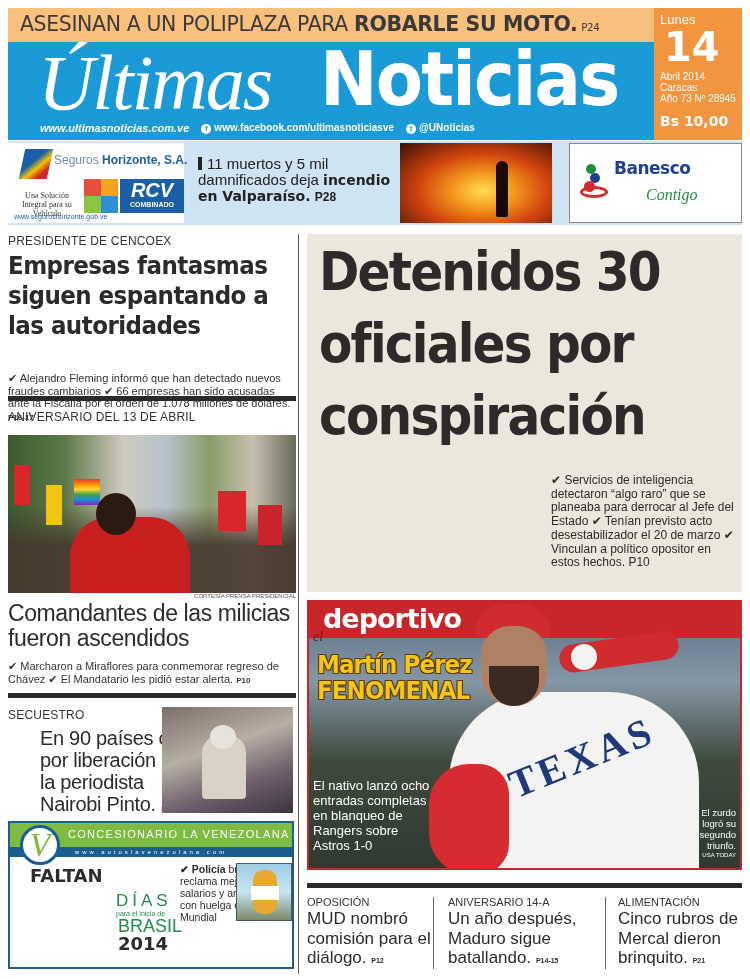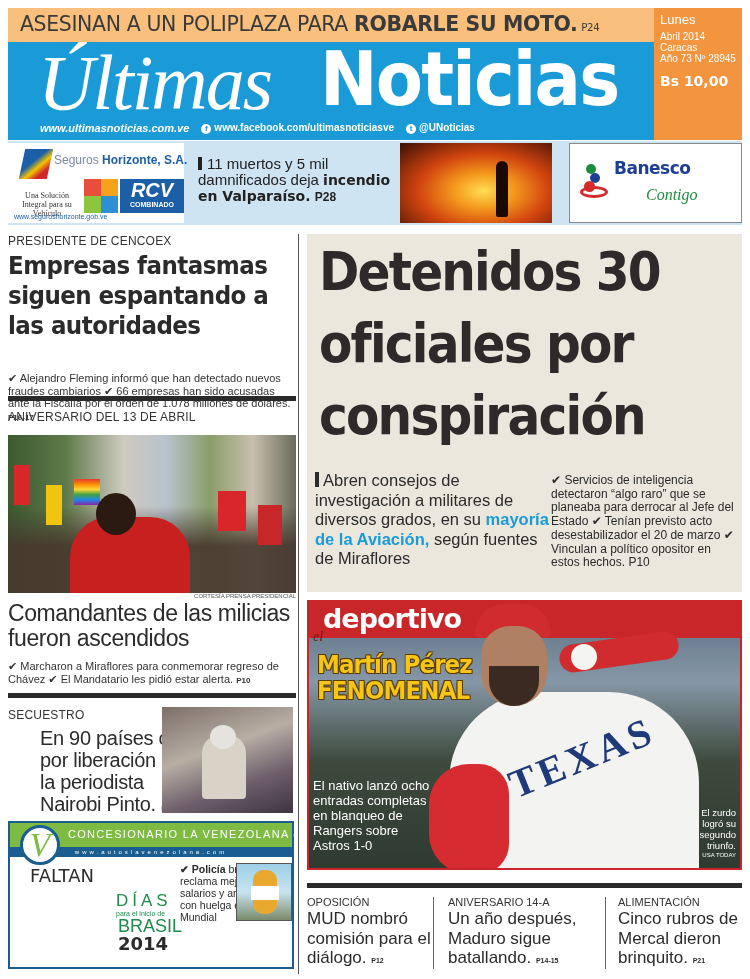--- a/index.html
+++ b/index.html
@@ -86,21 +86,21 @@
   .s3-photo { left: 162px; top: 707px; width: 131px; height: 106px; background: linear-gradient(160deg,#7c6f68 0%, #b8aea4 40%, #6e5f6b 70%, #3d3440 100%); }
   .s3-photo .man { position: absolute; left: 40px; top: 28px; width: 44px; height: 64px; background: #d9d2c6; border-radius: 18px 18px 4px 4px; }
   .s3-photo .hair { position: absolute; left: 48px; top: 18px; width: 26px; height: 24px; background: #e6e3df; border-radius: 50%; }
 
   
   .ad-conc { left: 8px; top: 821px; width: 286px; height: 148px; border: 2px solid #1a5d91; background: #fff; }
   .ad-conc .band { position: absolute; left: 0; top: 0; width: 100%; height: 24px; background: #7dbb42; }
   .ad-conc .band2 { position: absolute; left: 0; top: 24px; width: 100%; height: 10px; background: #1a5d91; color: #fff; font-size: 6px; letter-spacing: 3px; text-align: center; line-height: 10px; }
   .ad-conc .vlogo { position: absolute; left: 10px; top: 2px; width: 40px; height: 40px; border-radius: 50%; background: #fff; border: 3px solid #1a5d91; color: #7dbb42; font-family: "Liberation Serif", serif; font-style: italic; font-size: 34px; text-align: center; line-height: 34px; }
   .ad-conc .cname { position: absolute; left: 58px; top: 5px; font-size: 11px; color: #fff; letter-spacing: 1.3px; white-space: nowrap; }
-  .ad-conc .faltan { position: absolute; left: 20px; top: 42px; font-family: "DejaVu Sans", sans-serif; font-weight: 400; font-size: 18px; color: #2b2b2b; }
+  .ad-conc .faltan { position: absolute; left: 20px; top: 42px; font-family: "DejaVu Sans", sans-serif; font-weight: 700; font-size: 18px; color: #2b2b2b; }
   .ad-conc .n59 { position: absolute; left: 14px; top: 58px; font-family: "DejaVu Sans", sans-serif; font-weight: 700; font-size: 64px; color: #1f8a4d; letter-spacing: -5px; line-height: 78px; }
   .ad-conc .dias { position: absolute; left: 106px; top: 68px; font-size: 17px; color: #1f8a4d; letter-spacing: 4px; }
   .ad-conc .para { position: absolute; left: 106px; top: 87px; font-size: 7px; color: #1f8a4d; }
   .ad-conc .brasil { position: absolute; left: 108px; top: 93px; font-size: 18px; color: #1f8a4d; }
   .ad-conc .year { position: absolute; left: 108px; top: 110px; font-family: "DejaVu Sans", sans-serif; font-weight: 700; font-size: 18px; color: #2b2b2b; }
   .ad-conc .pol { position: absolute; left: 170px; top: 40px; width: 110px; font-size: 10.5px; line-height: 12px; color: #2b2b2b; }
   .ad-conc .pol b { font-weight: 700; }
   .ad-conc .mascot { position: absolute; left: 226px; top: 40px; width: 56px; height: 58px; background: linear-gradient(180deg,#9dcfe8 0%, #c7e4f0 50%, #7a8a6a 100%); border: 1px solid #555; }
   .ad-conc .mascot .body { position: absolute; left: 16px; top: 6px; width: 24px; height: 44px; background: #e9a830; border-radius: 10px; }
   .ad-conc .mascot .shirt { position: absolute; left: 14px; top: 22px; width: 28px; height: 14px; background: #fff; }
@@ -158,20 +158,21 @@
   <div class="logo-noticias">Noticias</div>
   <div class="links">
     <span class="site">www.ultimasnoticias.com.ve</span>
     <span><span class="ico">f</span><span>www.facebook.com/ultimasnoticiasve</span></span>
     <span><span class="ico">t</span><span>@UNoticias</span></span>
   </div>
 </div>
 
 <div class="abs datebox">
   <div class="day">Lunes</div>
+  <div class="num">14</div>
   <div class="meta">
     <div>Abril 2014</div>
     <div>Caracas</div>
     <div>Año 73 Nº 28945</div>
   </div>
   <div class="price">Bs 10,00</div>
 </div>
 
 <div class="abs adrow"></div>
 
@@ -250,21 +251,20 @@
 </div>
 
 <div class="abs vdiv"></div>
 
 <div class="abs lead">
   <div class="lead-head">
     <div>Detenidos 30</div>
     <div>oficiales por</div>
     <div>conspiración</div>
   </div>
-  <div class="lead-deck"><span class="bar"></span><span>Abren consejos de investigación a militares de diversos grados, en su </span><span class="hl">mayoría de la Aviación,</span><span> según fuentes de Miraflores</span></div>
   <div class="lead-bullets">✔ Servicios de inteligencia detectaron “algo raro” que se planeaba para derrocar al Jefe del Estado ✔ Tenían previsto acto desestabilizador el 20 de marzo ✔ Vinculan a político opositor en estos hechos. P10</div>
 </div>
 
 <div class="abs sport">
   <div class="band"></div>
   <div class="el">el</div>
   <div class="dep">deportivo</div>
   <div class="player-body"></div>
   <div class="player-arm"></div>
   <div class="ball"></div>

